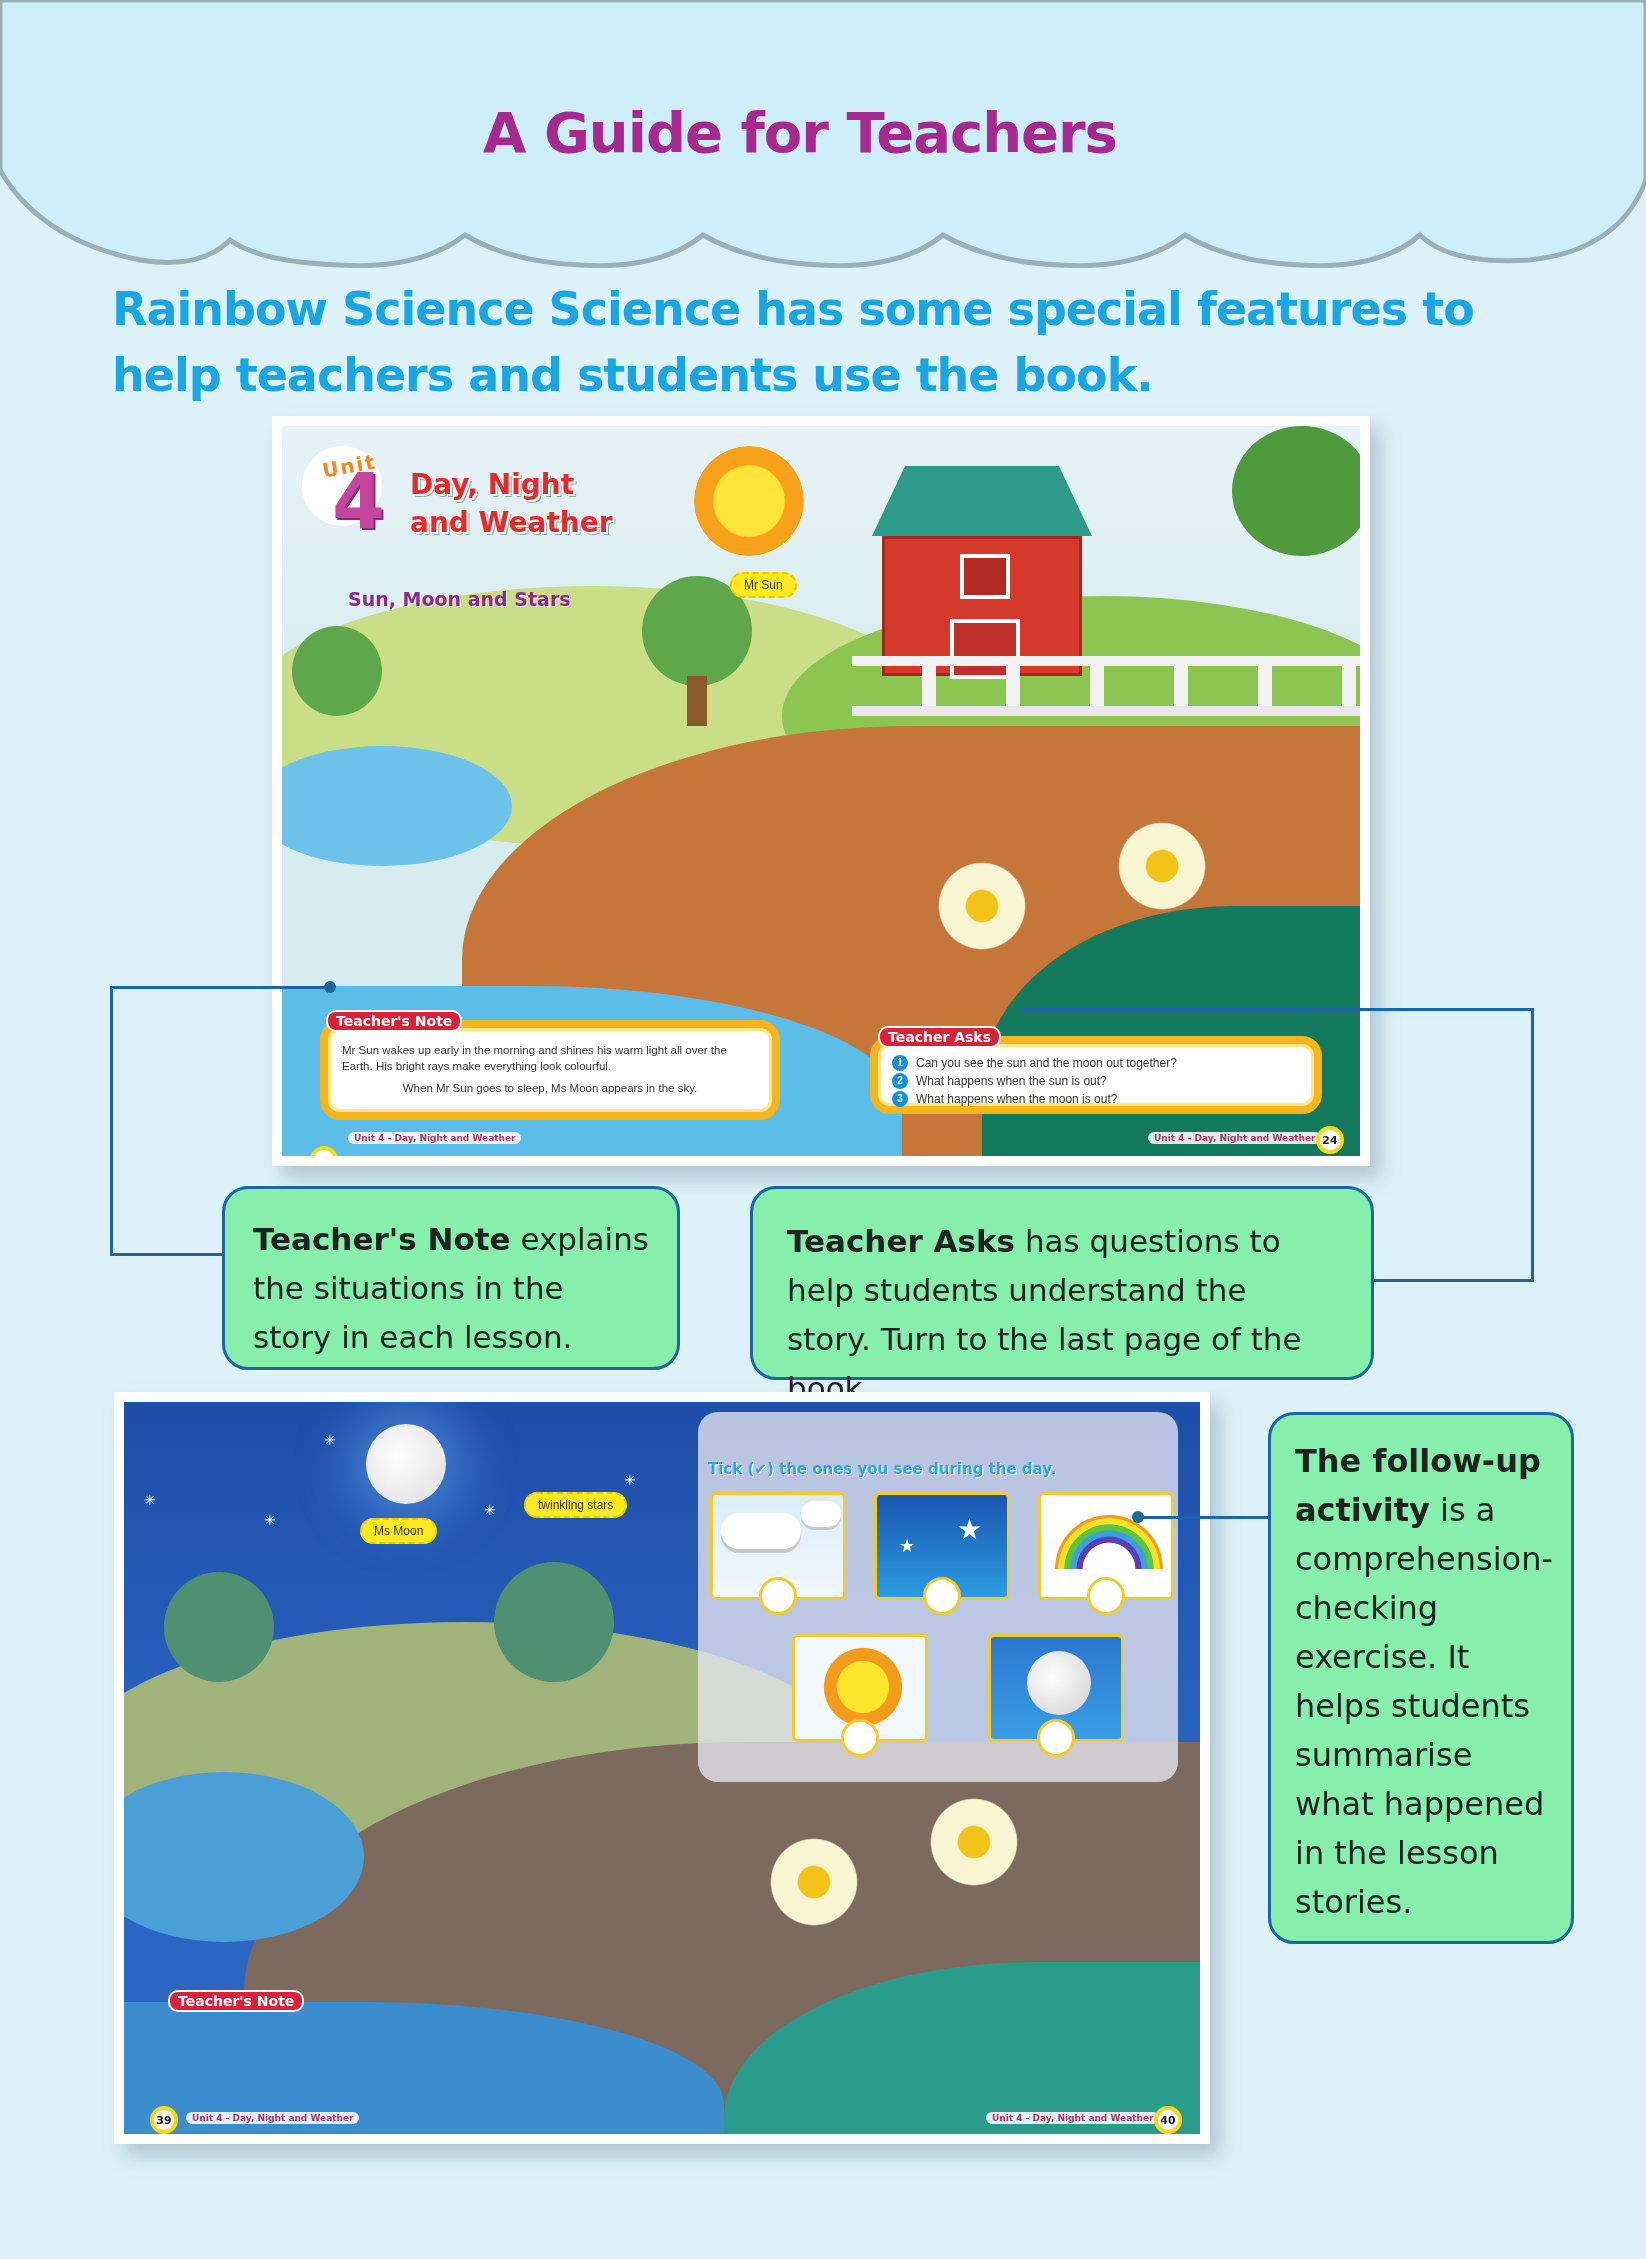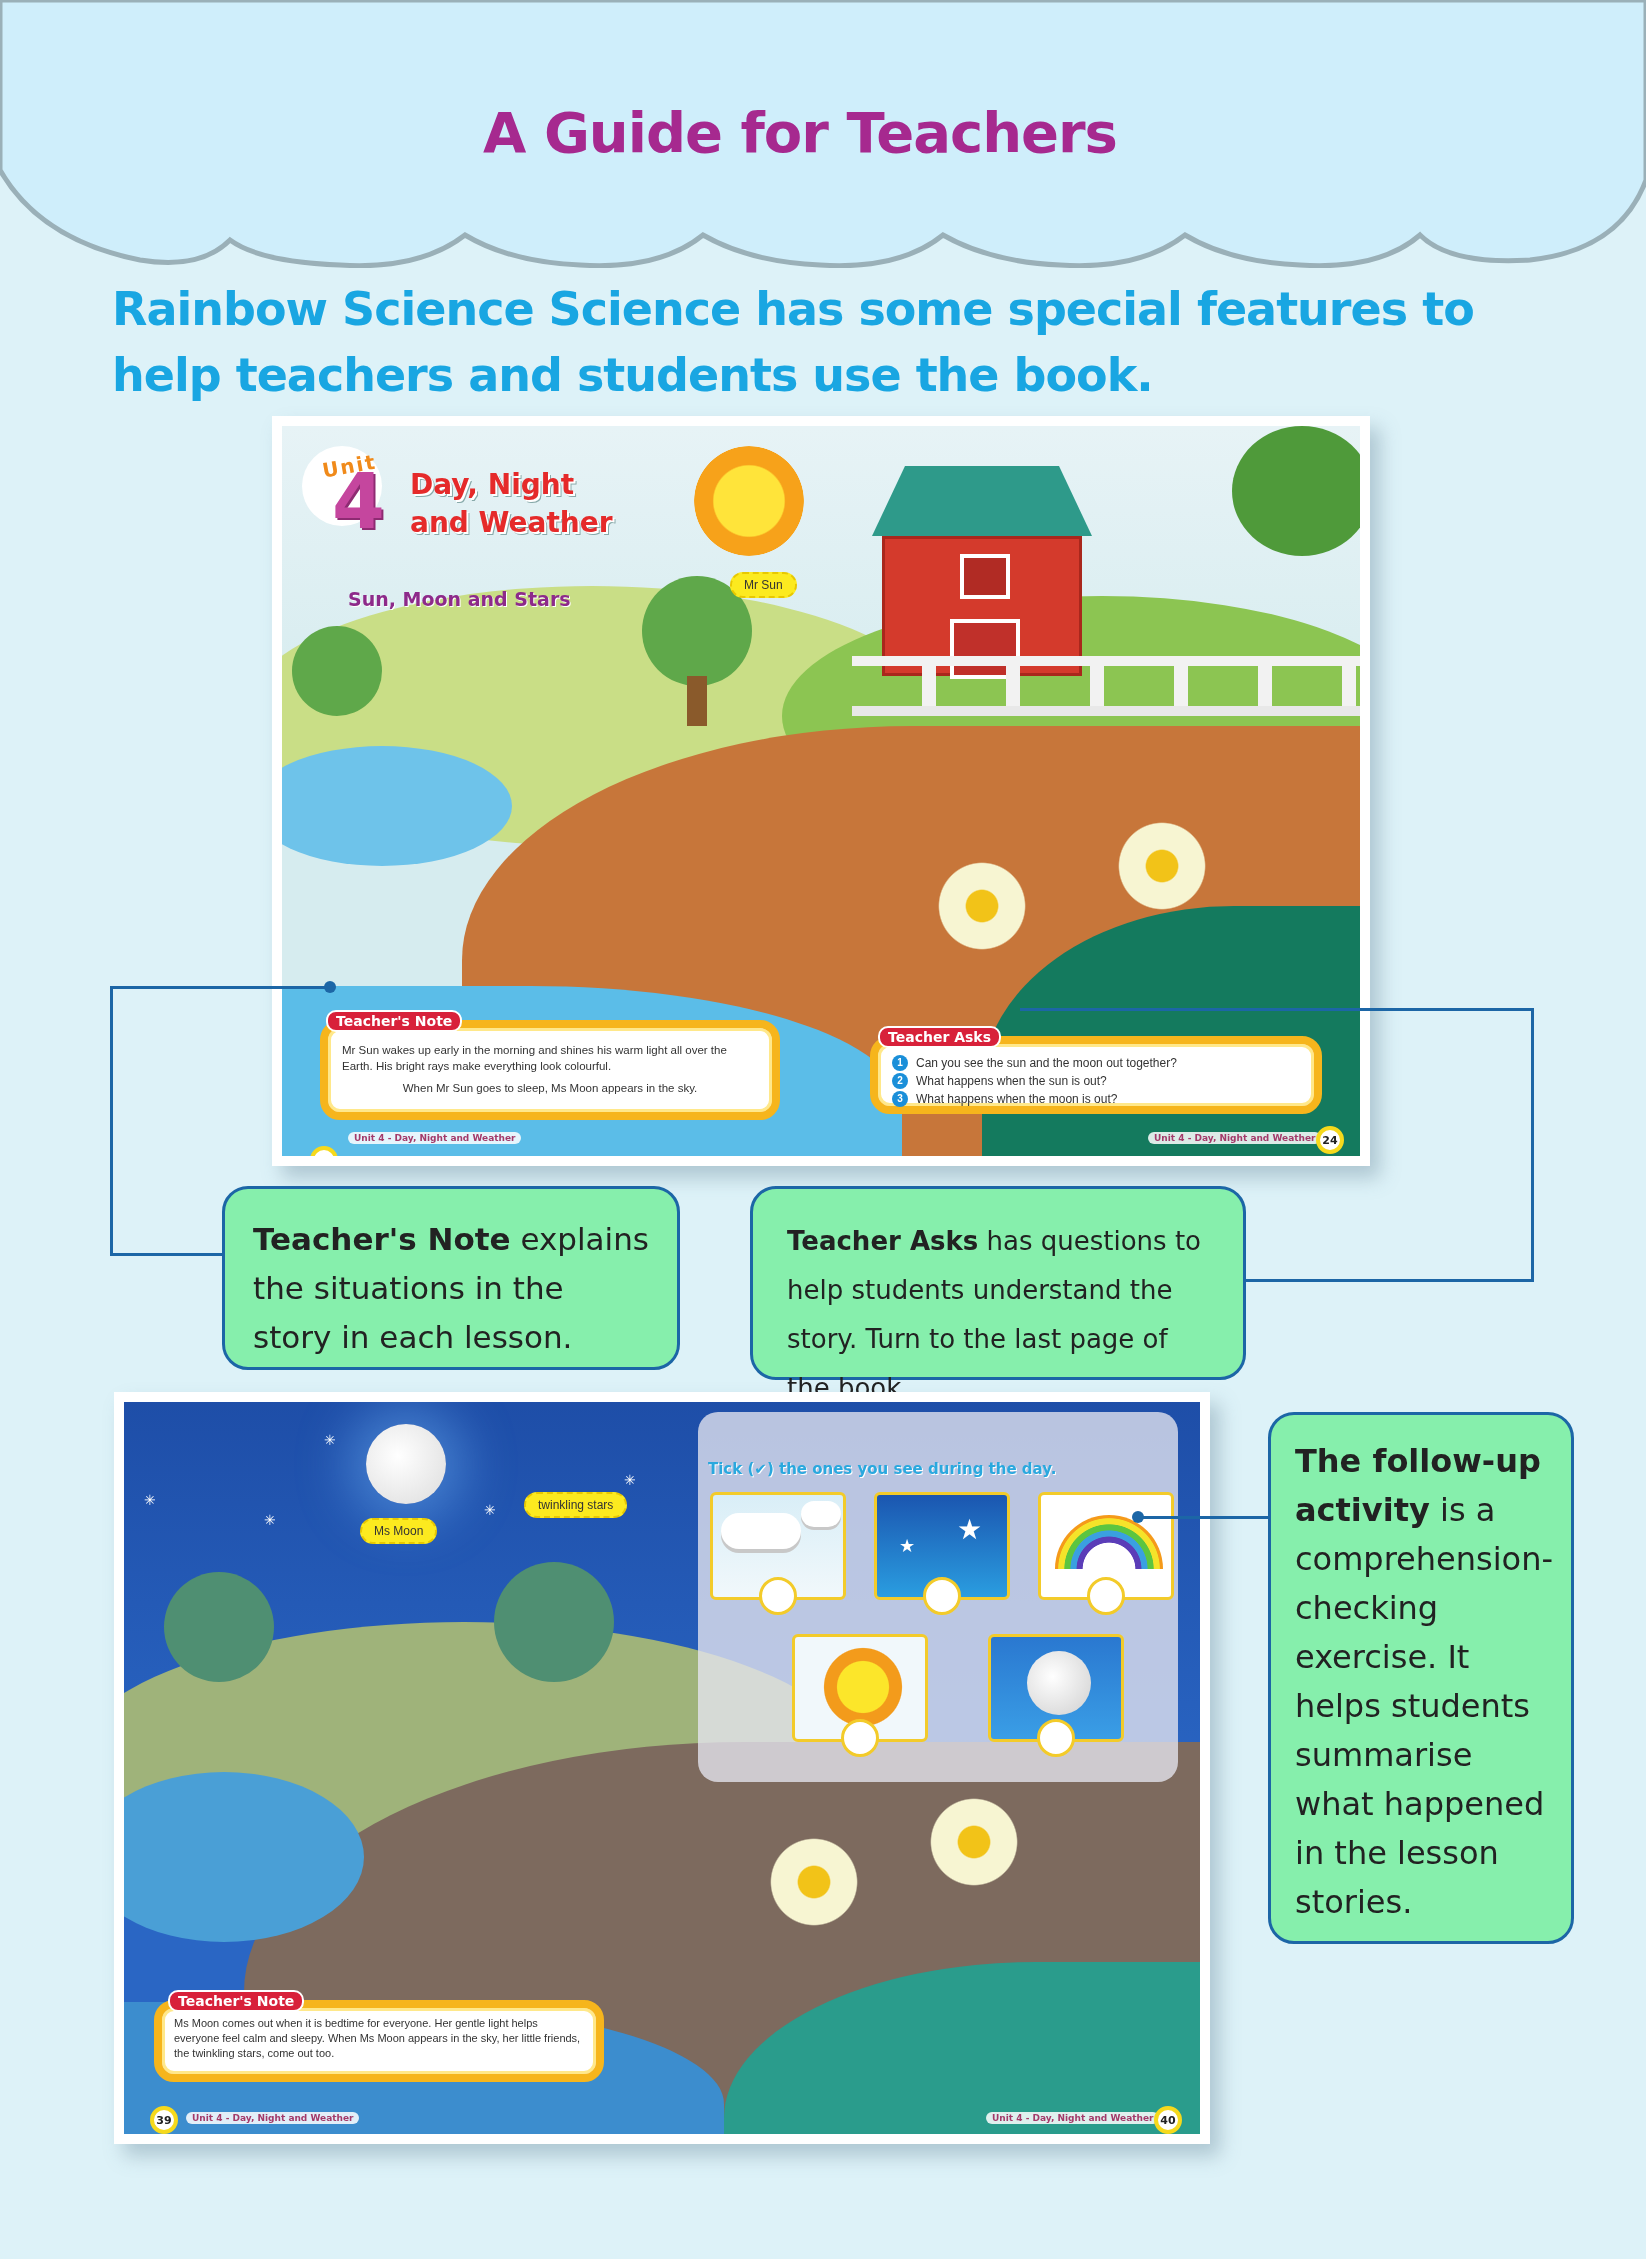--- a/index.html
+++ b/index.html
@@ -90,21 +90,21 @@
   .act-card { position: absolute; width: 136px; height: 108px; border: 3px solid #f3cb2a; border-radius: 6px; }
   .act-circle { position: absolute; width: 38px; height: 38px; border-radius: 50%; background: #fff; border: 3px solid #f3cb2a; left: 50%; margin-left: -19px; bottom: -18px; }
   .rainbow { position: absolute; left: 14px; top: 20px; width: 108px; height: 54px; border-radius: 54px 54px 0 0;
     background: radial-gradient(circle at 50% 100%, #fff 34%, #5b3db8 35%, #5b3db8 42%, #3aa0e0 43%, #3aa0e0 50%, #5cc540 51%, #5cc540 58%, #f5e32a 59%, #f5e32a 66%, #f59a1a 67%, #f59a1a 74%, #e52a2a 75%, #e52a2a 84%, transparent 85%); }
 
   
   .callout { position: absolute; background: #86efac; border: 3px solid #1c66a6; border-radius: 26px;
     font-family: "DejaVu Sans", sans-serif; color: #222; }
   .callout b { font-weight: bold; }
   .callout1 { left: 222px; top: 1186px; width: 458px; height: 184px; padding: 26px 28px; font-size: 31px; line-height: 49px; }
-  .callout2 { left: 750px; top: 1186px; width: 496px; height: 194px; padding: 28px 34px; font-size: 26px; line-height: 49px; }
+  .callout2 { left: 750px; top: 1186px; width: 624px; height: 194px; padding: 28px 34px; font-size: 31px; line-height: 49px; }
   .callout3 { left: 1268px; top: 1412px; width: 306px; height: 532px; padding: 22px 24px; font-size: 32px; line-height: 49px; }
   .conn { position: absolute; border-color: #1c66a6; border-style: solid; border-width: 0; }
   .dot { position: absolute; width: 12px; height: 12px; border-radius: 50%; background: #1c66a6; }
 </style>
 </head>
 <body>
 
 <svg class="cloud-header" viewBox="0 0 1646 280" preserveAspectRatio="none">
   <path d="M0,0 L1646,0 L1646,180 Q1620,250 1530,260 Q1450,265 1420,235 Q1380,270 1300,265 Q1230,262 1185,235 Q1140,270 1060,265 Q990,262 943,235 Q900,270 820,265 Q750,262 703,235 Q660,270 580,265 Q510,262 465,235 Q420,270 340,265 Q260,262 230,240 Q200,270 140,260 Q40,240 0,170 Z" fill="#cfeefb" stroke="#9ab0b8" stroke-width="5"></path>
 </svg>
@@ -229,23 +229,20 @@
       <div class="act-card" style="left:94px;top:222px;background:#f1f8fb;">
         <div style="position:absolute;left:28px;top:10px;width:80px;height:80px;border-radius:50%;background:radial-gradient(circle,#fce62a 45%,#f39b1b 47%,#f39b1b 68%,transparent 70%);"></div>
         <div class="act-circle"></div>
       </div>
       <div class="act-card" style="left:290px;top:222px;background:linear-gradient(#2a78d0,#3a9ee6);">
         <div style="position:absolute;left:36px;top:14px;width:64px;height:64px;border-radius:50%;background:radial-gradient(circle at 40% 40%,#fff,#cfcfcf);"></div>
         <div class="act-circle"></div>
       </div>
     </div>
 
-    <div class="note-box" style="left:30px;top:598px;width:450px;height:82px;padding:8px 12px;font-size:11px;line-height:15px;">
-      <p>Ms Moon comes out when it is bedtime for everyone. Her gentle light helps everyone feel calm and sleepy. When Ms Moon appears in the sky, her little friends, the twinkling stars, come out too.</p>
-    </div>
     <div class="note-tag" style="left:44px;top:588px;">Teacher's Note</div>
 
     <div class="page-num" style="left:26px;top:704px;">39</div>
     <div class="footer-label" style="left:62px;top:710px;">Unit 4 - Day, Night and Weather</div>
     <div class="footer-label" style="left:862px;top:710px;">Unit 4 - Day, Night and Weather</div>
     <div class="page-num" style="left:1030px;top:704px;">40</div>
   </div>
 </div>
 
 <div class="conn" style="left:1138px;top:1516px;width:132px;height:0;border-top-width:3px;"></div>

